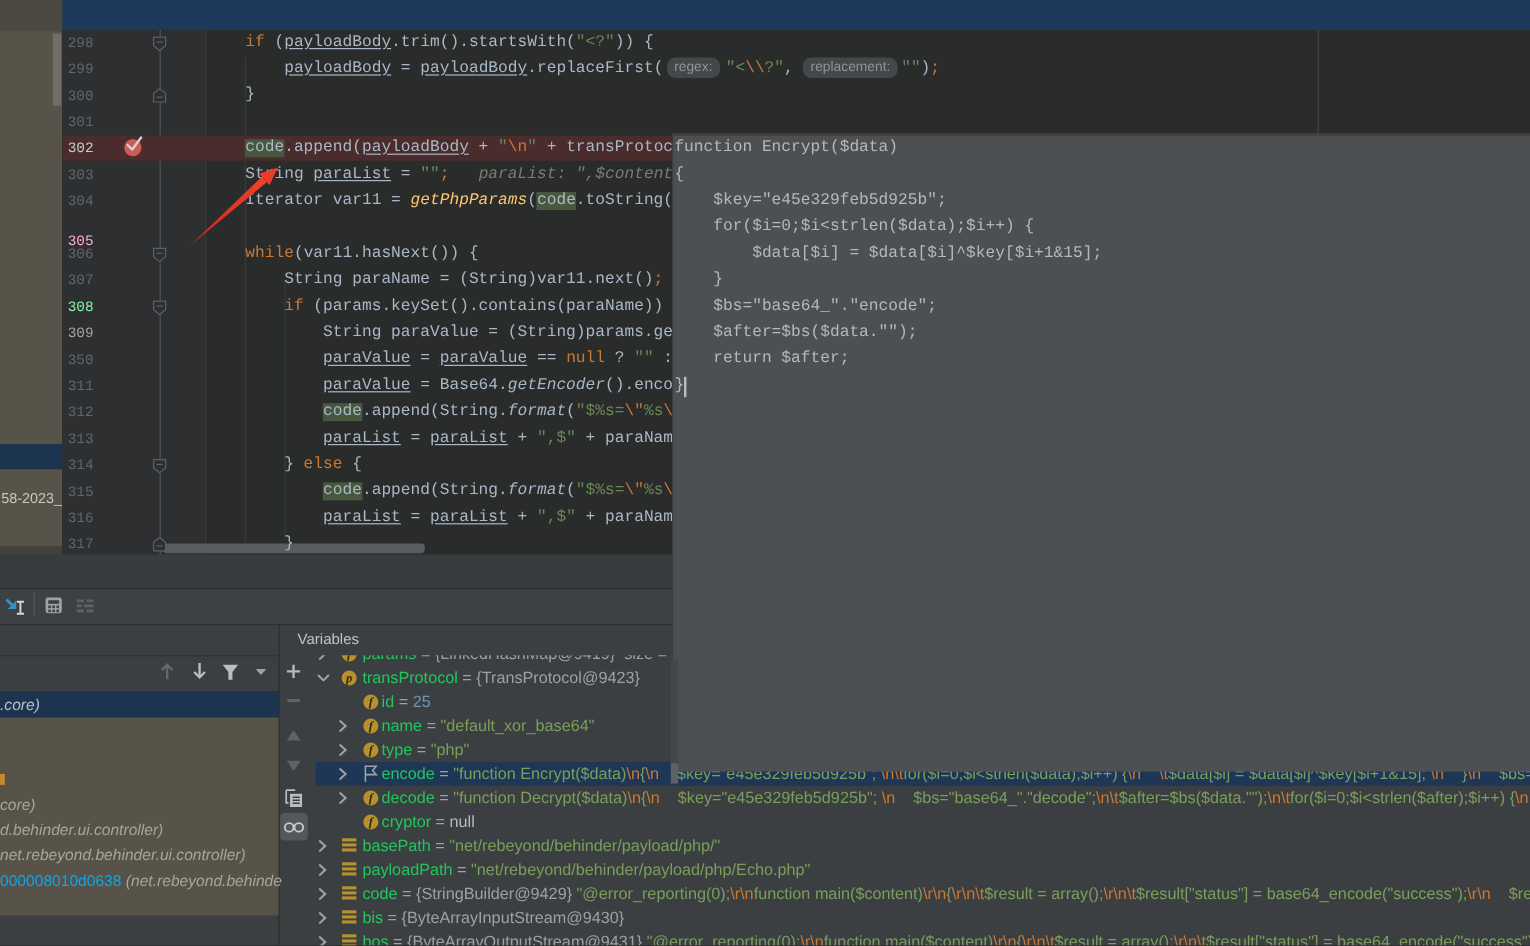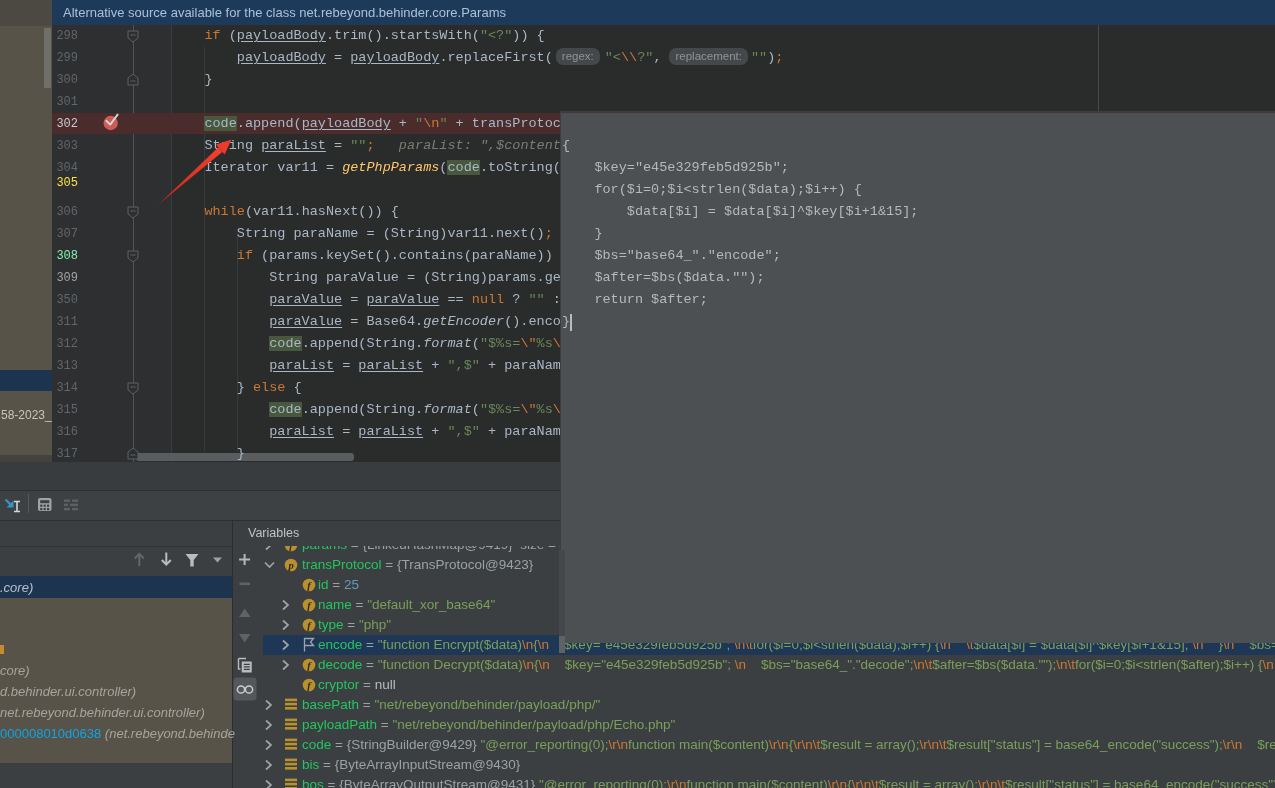--- a/index.html
+++ b/index.html
@@ -29,21 +29,20 @@
 <div id="st">
 
 <div class="abs" style="left:0;top:0;width:52px;height:462px;background:#575349"></div>
 <div class="abs" style="left:0;top:0;width:52px;height:26px;background:#4b4942"></div>
 <div class="abs" style="left:44px;top:28px;width:7px;height:60px;background:#6f6e68"></div>
 <div class="abs" style="left:0;top:370px;width:52px;height:21px;background:#1c3450"></div>
 <div class="abs" style="left:1px;top:407px;height:16px;font:12px/16px 'Liberation Sans';color:#c8c5bf;white-space:nowrap;width:67px;overflow:hidden">58-2023_</div>
 <div class="abs" style="left:0;top:455px;width:52px;height:7px;background:#44423c"></div>
 
 <div class="abs" style="left:52px;top:0;width:1223px;height:25px;background:#1e3a5b"></div>
-<div class="abs" style="left:63px;top:0;height:25px;font:13px/25px 'Liberation Sans';color:#a9c0da;z-index:2">Alternative source available for the class net.rebeyond.behinder.core.Params</div>
 
 <div class="abs" style="left:52px;top:25px;width:1223px;height:438px;background:#2a2b2b"></div>
 <div class="abs" style="left:52px;top:25px;width:119px;height:438px;background:#2d2f31"></div>
 <div class="abs" style="left:171px;top:25px;width:1px;height:438px;background:#3a3c3e"></div>
 <div class="abs" style="left:133px;top:25px;width:1px;height:438px;background:#505456"></div>
 <div class="abs" style="left:1098px;top:25px;width:1px;height:87px;background:#46484a"></div>
 
 <div class="abs" style="left:204px;top:47px;width:1px;height:404px;background:#383b3d"></div>
 <div class="abs" style="left:237px;top:233px;width:1px;height:218px;background:#383b3d"></div>
 
@@ -66,21 +65,21 @@
 <div class="frameit" style="left:0;top:681px">d.behinder.ui.controller)</div>
 <div class="frameit" style="left:0;top:702px">net.rebeyond.behinder.ui.controller)</div>
 <div class="frameit" style="left:0;top:723px"><span style="font-style:normal;color:#0ea5e9">000008010d0638 </span>(net.rebeyond.behinde</div>
 <div class="ln" style="top:25px;color:#61666a">298</div>
 <div class="ln" style="top:47px;color:#61666a">299</div>
 <div class="ln" style="top:69px;color:#61666a">300</div>
 <div class="ln" style="top:91px;color:#61666a">301</div>
 <div class="ln" style="top:113px;color:#c7cbd1">302</div>
 <div class="ln" style="top:135px;color:#61666a">303</div>
 <div class="ln" style="top:157px;color:#61666a">304</div>
-<div class="ln" style="top:172px;color:#fde047">305</div>
+<div class="ln" style="top:190px;color:#f9a8d4">305</div>
 <div class="ln" style="top:201px;color:#61666a">306</div>
 <div class="ln" style="top:223px;color:#61666a">307</div>
 <div class="ln" style="top:245px;color:#86efac">308</div>
 <div class="ln" style="top:267px;color:#a3a3a3">309</div>
 <div class="ln" style="top:289px;color:#61666a">350</div>
 <div class="ln" style="top:311px;color:#61666a">311</div>
 <div class="ln" style="top:333px;color:#61666a">312</div>
 <div class="ln" style="top:355px;color:#61666a">313</div>
 <div class="ln" style="top:377px;color:#61666a">314</div>
 <div class="ln" style="top:399px;color:#61666a">315</div>
@@ -98,20 +97,21 @@
 <div class="cl" style="top:267px">            String paraValue = (String)params.get(paraName)<span class="kw">;</span></div>
 <div class="cl" style="top:289px">            <span class="u">paraValue</span> = <span class="u">paraValue</span> == <span class="kw">null</span> ? <span class="s">""</span> : paraValue;</div>
 <div class="cl" style="top:311px">            <span class="u">paraValue</span> = Base64.<span class="it">getEncoder</span>().encodeToString(paraV</div>
 <div class="cl" style="top:333px">            <span class="cbox">code</span>.append(String.<span class="it">format</span>(<span class="s">"$%s=<span class="e">\"</span>%s<span class="e">\"</span>;"</span>, paraName</div>
 <div class="cl" style="top:355px">            <span class="u">paraList</span> = <span class="u">paraList</span> + <span class="s">",$"</span> + paraName<span class="kw">;</span></div>
 <div class="cl" style="top:377px">        } <span class="kw">else</span> {</div>
 <div class="cl" style="top:399px">            <span class="cbox">code</span>.append(String.<span class="it">format</span>(<span class="s">"$%s=<span class="e">\"</span>%s<span class="e">\"</span>;"</span>, paraName</div>
 <div class="cl" style="top:421px">            <span class="u">paraList</span> = <span class="u">paraList</span> + <span class="s">",$"</span> + paraName<span class="kw">;</span></div>
 <div class="cl" style="top:443px">        }</div>
 <div class="abs" style="left:560px;top:111px;width:715px;height:532px;background:#4d5052;border-left:1px solid #3c3e40;border-top:1px solid #3c3e40;z-index:10"></div>
+<div class="abs" style="left:562px;top:113px;height:22px;white-space:pre;font:13.5px/22px 'Liberation Mono';color:#b5b9bb;z-index:11">function Encrypt($data)</div>
 <div class="abs" style="left:562px;top:135px;height:22px;white-space:pre;font:13.5px/22px 'Liberation Mono';color:#b5b9bb;z-index:11">{</div>
 <div class="abs" style="left:562px;top:157px;height:22px;white-space:pre;font:13.5px/22px 'Liberation Mono';color:#b5b9bb;z-index:11">    $key="e45e329feb5d925b";</div>
 <div class="abs" style="left:562px;top:179px;height:22px;white-space:pre;font:13.5px/22px 'Liberation Mono';color:#b5b9bb;z-index:11">    for($i=0;$i&lt;strlen($data);$i++) {</div>
 <div class="abs" style="left:562px;top:201px;height:22px;white-space:pre;font:13.5px/22px 'Liberation Mono';color:#b5b9bb;z-index:11">        $data[$i] = $data[$i]^$key[$i+1&amp;15];</div>
 <div class="abs" style="left:562px;top:223px;height:22px;white-space:pre;font:13.5px/22px 'Liberation Mono';color:#b5b9bb;z-index:11">    }</div>
 <div class="abs" style="left:562px;top:245px;height:22px;white-space:pre;font:13.5px/22px 'Liberation Mono';color:#b5b9bb;z-index:11">    $bs="base64_"."encode";</div>
 <div class="abs" style="left:562px;top:267px;height:22px;white-space:pre;font:13.5px/22px 'Liberation Mono';color:#b5b9bb;z-index:11">    $after=$bs($data."");</div>
 <div class="abs" style="left:562px;top:289px;height:22px;white-space:pre;font:13.5px/22px 'Liberation Mono';color:#b5b9bb;z-index:11">    return $after;</div>
 <div class="abs" style="left:562px;top:311px;height:22px;white-space:pre;font:13.5px/22px 'Liberation Mono';color:#b5b9bb;z-index:11">}</div>
 <div class="abs" style="left:570px;top:314px;width:1.5px;height:17px;background:#bbbbbb;z-index:12"></div>

